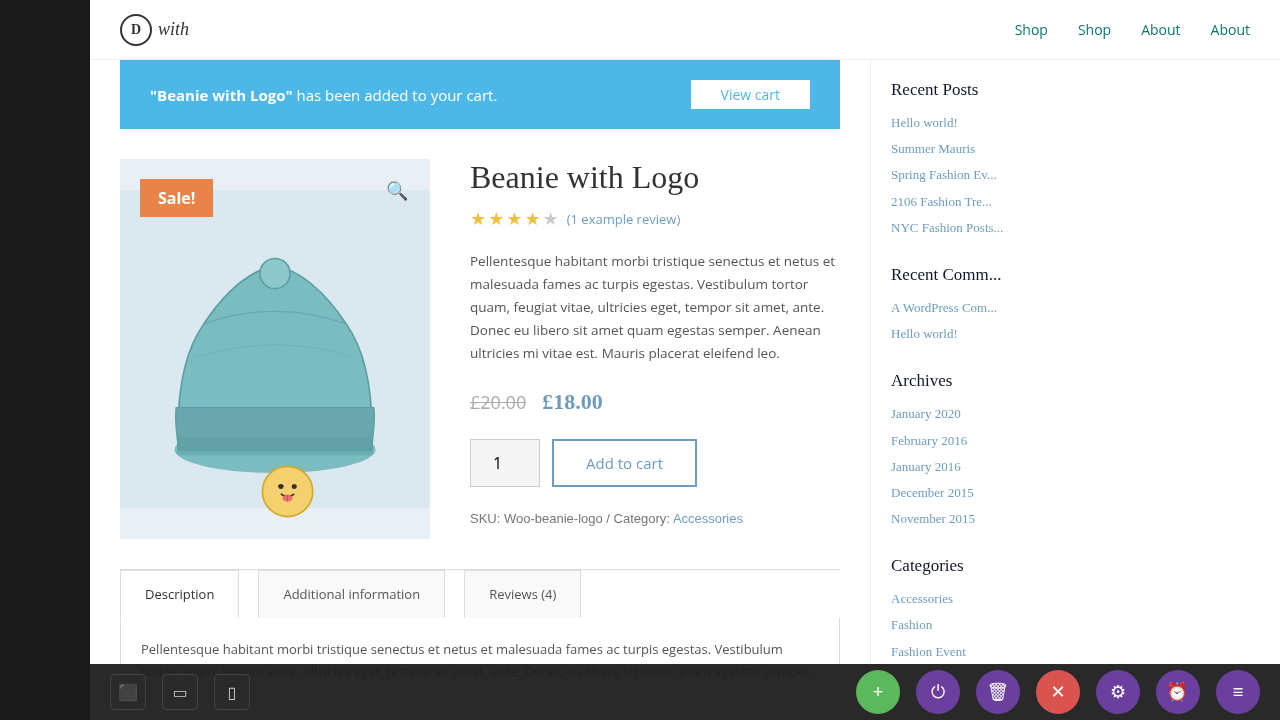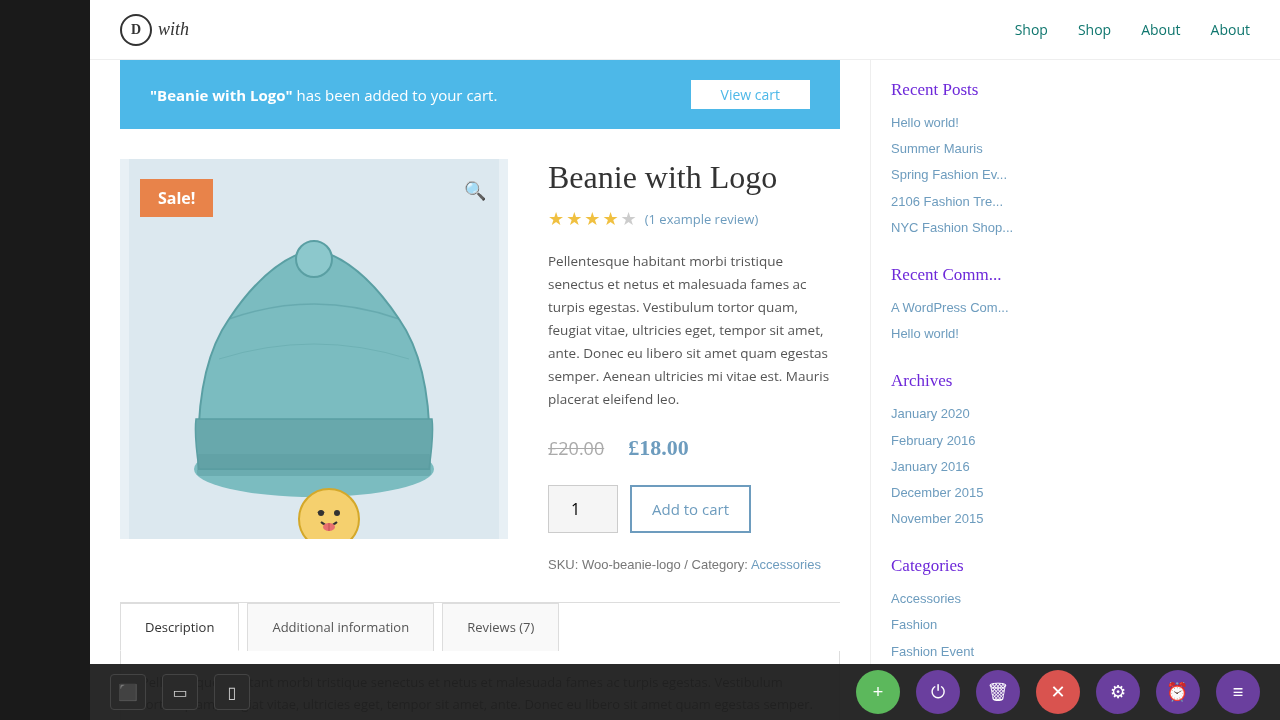--- a/index.html
+++ b/index.html
@@ -101,21 +101,21 @@
     }
 
     
     .product-section {
       display: flex;
       gap: 40px;
       margin-bottom: 30px;
     }
     .product-image-wrap {
       position: relative;
-      width: 388px;
+      width: 310px;
       height: 380px;
       background: #e8f0f5;
       flex-shrink: 0;
     }
     .sale-badge {
       position: absolute;
       top: 20px;
       left: 20px;
       background: #e8834a;
       color: #fff;
@@ -178,21 +178,21 @@
     .product-description {
       font-family: 'Open Sans', Arial, sans-serif;
       font-size: 13.5px;
       line-height: 1.7;
       color: #555;
       margin-bottom: 24px;
     }
     .product-price {
       display: flex;
       align-items: center;
-      gap: 24px;
+      gap: 16px;
       margin-bottom: 24px;
     }
     .original-price {
       font-family: 'Open Sans', Arial, sans-serif;
       font-size: 18px;
       color: #aaa;
       text-decoration: line-through;
     }
     .sale-price {
       font-family: Liberation Serif, serif;
@@ -212,21 +212,21 @@
       border: 1px solid #ccc;
       text-align: center;
       font-size: 16px;
       font-family: 'Open Sans', Arial, sans-serif;
       background: #f5f5f5;
     }
     .add-to-cart-btn {
       border: 2px solid #6d9cbe;
       background: transparent;
       color: #6d9cbe;
-      padding: 12px 20px;
+      padding: 12px 32px;
       font-family: 'Open Sans', Arial, sans-serif;
       font-size: 15px;
       cursor: pointer;
     }
     .product-meta {
       font-family: Liberation Sans, sans-serif;
       font-size: 13px;
       color: #777;
     }
     .product-meta a {
@@ -234,21 +234,21 @@
       text-decoration: none;
     }
 
     
     .product-tabs {
       border-top: 1px solid #ddd;
       margin-top: 10px;
     }
     .tab-header {
       display: flex;
-      gap: 6px;
+      gap: 17px;
     }
     .tab-item {
       padding: 14px 24px;
       font-family: 'Open Sans', Arial, sans-serif;
       font-size: 13px;
       color: #555;
       cursor: pointer;
       border: 1px solid #ddd;
       border-bottom: none;
       background: #f9f9f9;
@@ -271,27 +271,27 @@
       overflow: hidden;
     }
 
     
     .sidebar-section {
       margin-bottom: 28px;
     }
     .sidebar-title {
       font-family: Georgia, serif;
       font-size: 17px;
-      color: #6d28d9;
+      color: #0f172a;
       margin-bottom: 14px;
       font-weight: normal;
     }
     .sidebar-link {
       display: block;
-      font-family: Liberation Sans, sans-serif;
+      font-family: Liberation Serif, serif;
       font-size: 13px;
       color: #6d9cbe;
       text-decoration: none;
       margin-bottom: 8px;
       line-height: 1.4;
     }
 
     
     .bottom-toolbar {
       position: fixed;
@@ -441,36 +441,36 @@
             <span>Category:</span>
             <a href="#">Accessories</a>
           </div>
         </div>
       </div>
 
       <div class="product-tabs">
         <div class="tab-header">
           <div class="tab-item active">Description</div>
           <div class="tab-item">Additional information</div>
-          <div class="tab-item">Reviews (7)</div>
+          <div class="tab-item">Reviews (4)</div>
         </div>
         <div class="tab-content">Pellentesque habitant morbi tristique senectus et netus et malesuada fames ac turpis egestas. Vestibulum tortor quam, feugiat vitae, ultricies eget, tempor sit amet, ante. Donec eu libero sit amet quam egestas semper.</div>
       </div>
 
     </div>
 
     <aside class="sidebar">
 
       <div class="sidebar-section">
         <h3 class="sidebar-title">Recent Posts</h3>
         <a href="#" class="sidebar-link">Hello world!</a>
         <a href="#" class="sidebar-link">Summer Mauris</a>
         <a href="#" class="sidebar-link">Spring Fashion Ev...</a>
         <a href="#" class="sidebar-link">2106 Fashion Tre...</a>
-        <a href="#" class="sidebar-link">NYC Fashion Shop...</a>
+        <a href="#" class="sidebar-link">NYC Fashion Posts...</a>
       </div>
 
       <div class="sidebar-section">
         <h3 class="sidebar-title">Recent Comm...</h3>
         <a href="#" class="sidebar-link">A WordPress Com...</a>
         <a href="#" class="sidebar-link">Hello world!</a>
       </div>
 
       <div class="sidebar-section">
         <h3 class="sidebar-title">Archives</h3>

